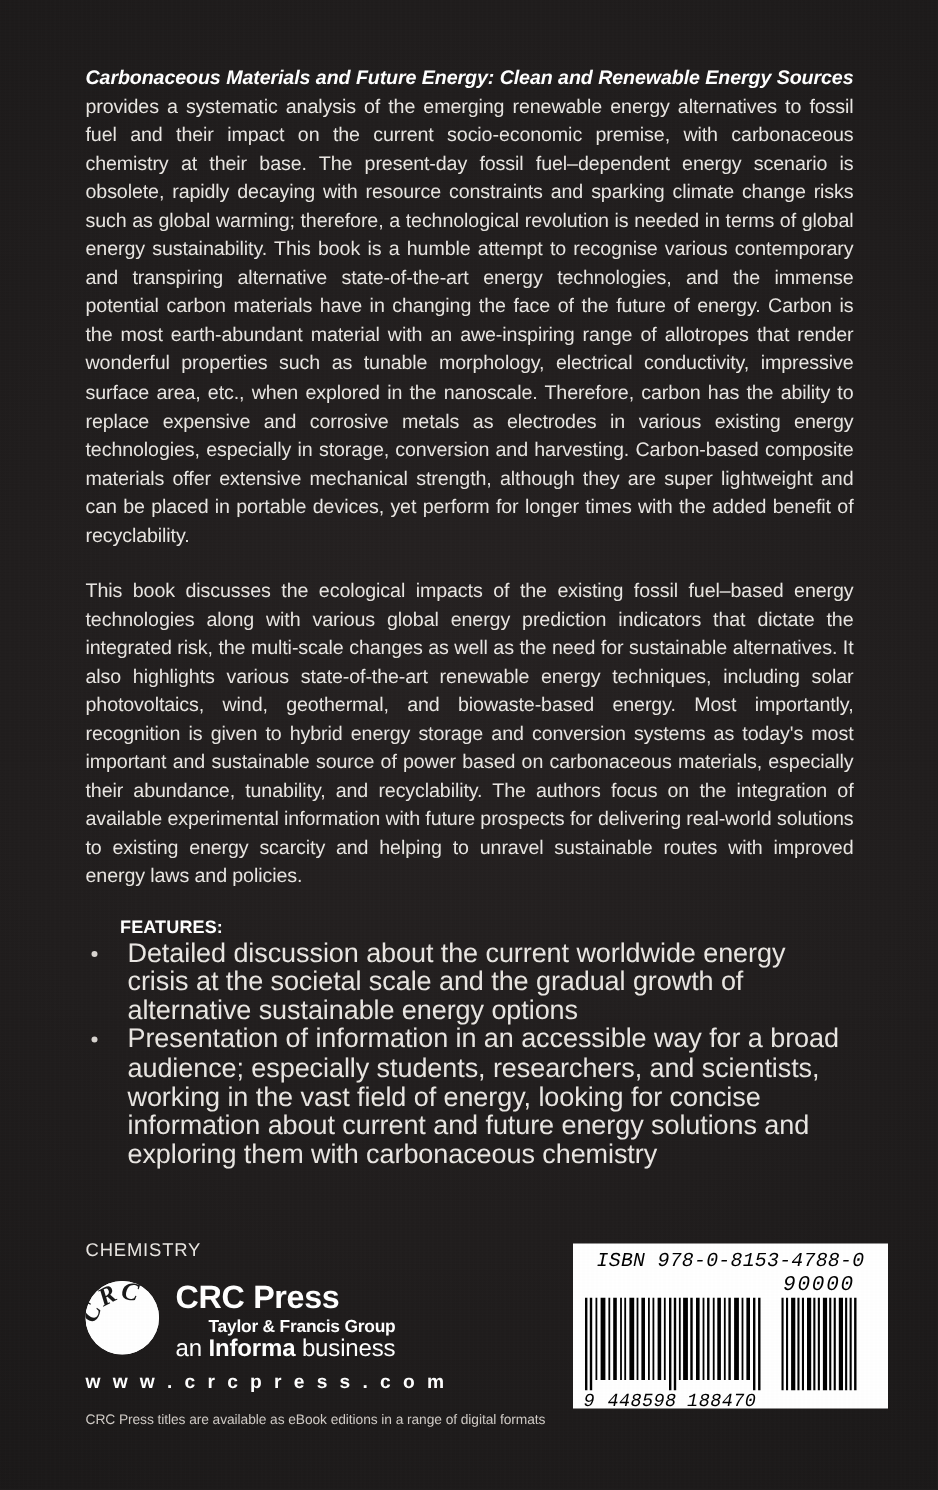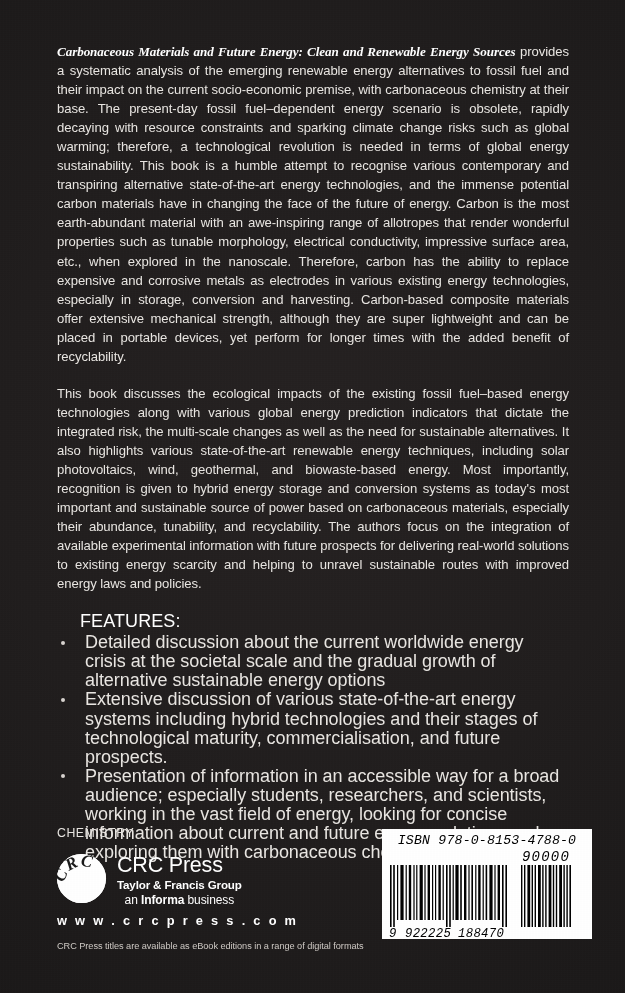--- a/index.html
+++ b/index.html
@@ -49,28 +49,27 @@
     line-height: 19.05px;
     text-align: justify;
     text-justify: inter-word;
     margin: 0 0 18px 0;
     letter-spacing: -0.07px;
   }
   .blurb .booktitle {
     font-weight: bold;
     font-style: italic;
     color: #ffffff;
-    font-family: Liberation Serif, serif;
   }
 
   
   .features-head {
     color: #ffffff;
-    font-size: 18px;
-    font-weight: normal;
+    font-size: 12px;
+    font-weight: bold;
     letter-spacing: 0.1px;
     margin: 4px 0 1px 0;
     padding-left: 23px;
   }
   ul.features {
     list-style: none;
     margin: 0;
     padding: 0;
   }
   ul.features li {
@@ -122,35 +121,35 @@
   #crc-mark svg { display: block; }
 
   #press-text {
     margin-left: 11px;
     padding-top: 1px;
   }
   #press-name {
     color: #ffffff;
     font-size: 21.5px;
     line-height: 23px;
-    font-weight: normal;
+    font-weight: bold;
     letter-spacing: -0.2px;
   }
   #press-group {
     color: #ffffff;
     font-size: 11.6px;
     line-height: 14px;
     font-weight: bold;
     letter-spacing: -0.15px;
     margin-top: 1px;
     text-align: right;
   }
   #press-informa {
     color: #ffffff;
-    font-size: 12px;
+    font-size: 16px;
     line-height: 14px;
     letter-spacing: -0.1px;
     margin-top: 1px;
     text-align: center;
   }
   #press-informa b { font-weight: bold; }
 
   #website {
     color: #ffffff;
     font-size: 12.8px;
@@ -230,24 +229,20 @@
     <p class="blurb"><span class="booktitle">Carbonaceous Materials and Future Energy: Clean and Renewable Energy Sources</span><span> provides a systematic analysis of the emerging renewable energy alternatives to fossil fuel and their impact on the current socio-economic premise, with carbonaceous chemistry at their base. The present-day fossil fuel–dependent energy scenario is obsolete, rapidly decaying with resource constraints and sparking climate change risks such as global warming; therefore, a technological revolution is needed in terms of global energy sustainability. This book is a humble attempt to recognise various contemporary and transpiring alternative state-of-the-art energy technologies, and the immense potential carbon materials have in changing the face of the future of energy. Carbon is the most earth-abundant material with an awe-inspiring range of allotropes that render wonderful properties such as tunable morphology, electrical conductivity, impressive surface area, etc., when explored in the nanoscale. Therefore, carbon has the ability to replace expensive and corrosive metals as electrodes in various existing energy technologies, especially in storage, conversion and harvesting. Carbon-based composite materials offer extensive mechanical strength, although they are super lightweight and can be placed in portable devices, yet perform for longer times with the added benefit of recyclability.</span></p>
 
     <p class="blurb">This book discusses the ecological impacts of the existing fossil fuel–based energy technologies along with various global energy prediction indicators that dictate the integrated risk, the multi-scale changes as well as the need for sustainable alternatives. It also highlights various state-of-the-art renewable energy techniques, including solar photovoltaics, wind, geothermal, and biowaste-based energy. Most importantly, recognition is given to hybrid energy storage and conversion systems as today's most important and sustainable source of power based on carbonaceous materials, especially their abundance, tunability, and recyclability. The authors focus on the integration of available experimental information with future prospects for delivering real-world solutions to existing energy scarcity and helping to unravel sustainable routes with improved energy laws and policies.</p>
 
     <div class="features-head">FEATURES:</div>
 
     <ul class="features">
       <li>
         <span class="bullet"></span>
         <span>Detailed discussion about the current worldwide energy crisis at the societal scale and the gradual growth of alternative sustainable energy options</span>
-      </li>
-      <li>
-        <span class="bullet"></span>
-        <span>Extensive discussion of various state-of-the-art energy systems including hybrid technologies and their stages of technological maturity, commercialisation, and future prospects.</span>
       </li>
       <li>
         <span class="bullet"></span>
         <span>Presentation of information in an accessible way for a broad audience; especially students, researchers, and scientists, working in the vast field of energy, looking for concise information about current and future energy solutions and exploring them with carbonaceous chemistry</span>
       </li>
     </ul>
   </div>
 
   <div id="bottom">
     <div id="subject">CHEMISTRY</div>
@@ -311,21 +306,21 @@
             <rect x="96.6" y="0" width="1.6" height="55"></rect>
             <rect x="100.4" y="0" width="3.2" height="55"></rect>
             <rect x="105.4" y="0" width="1.2" height="55"></rect>
             <rect x="108.6" y="0" width="2.4" height="55"></rect>
             <rect x="113" y="0" width="1.6" height="62"></rect>
             <rect x="116.4" y="0" width="1.6" height="62"></rect>
           </g>
         </svg>
         <div id="ean-digits">
           <span class="d0">9</span>
-          <span class="d1">922225</span>
+          <span class="d1">448598</span>
           <span class="d2">188470</span>
         </div>
       </div>
 
       <div id="addon-block">
         <div id="addon-digits">90000</div>
         <svg class="bars" width="52" height="62" viewBox="0 0 52 62">
           <rect width="52" height="62" fill="#ffffff"></rect>
           <g fill="#000000">
             <rect x="1" y="0" width="1.4" height="62"></rect>

